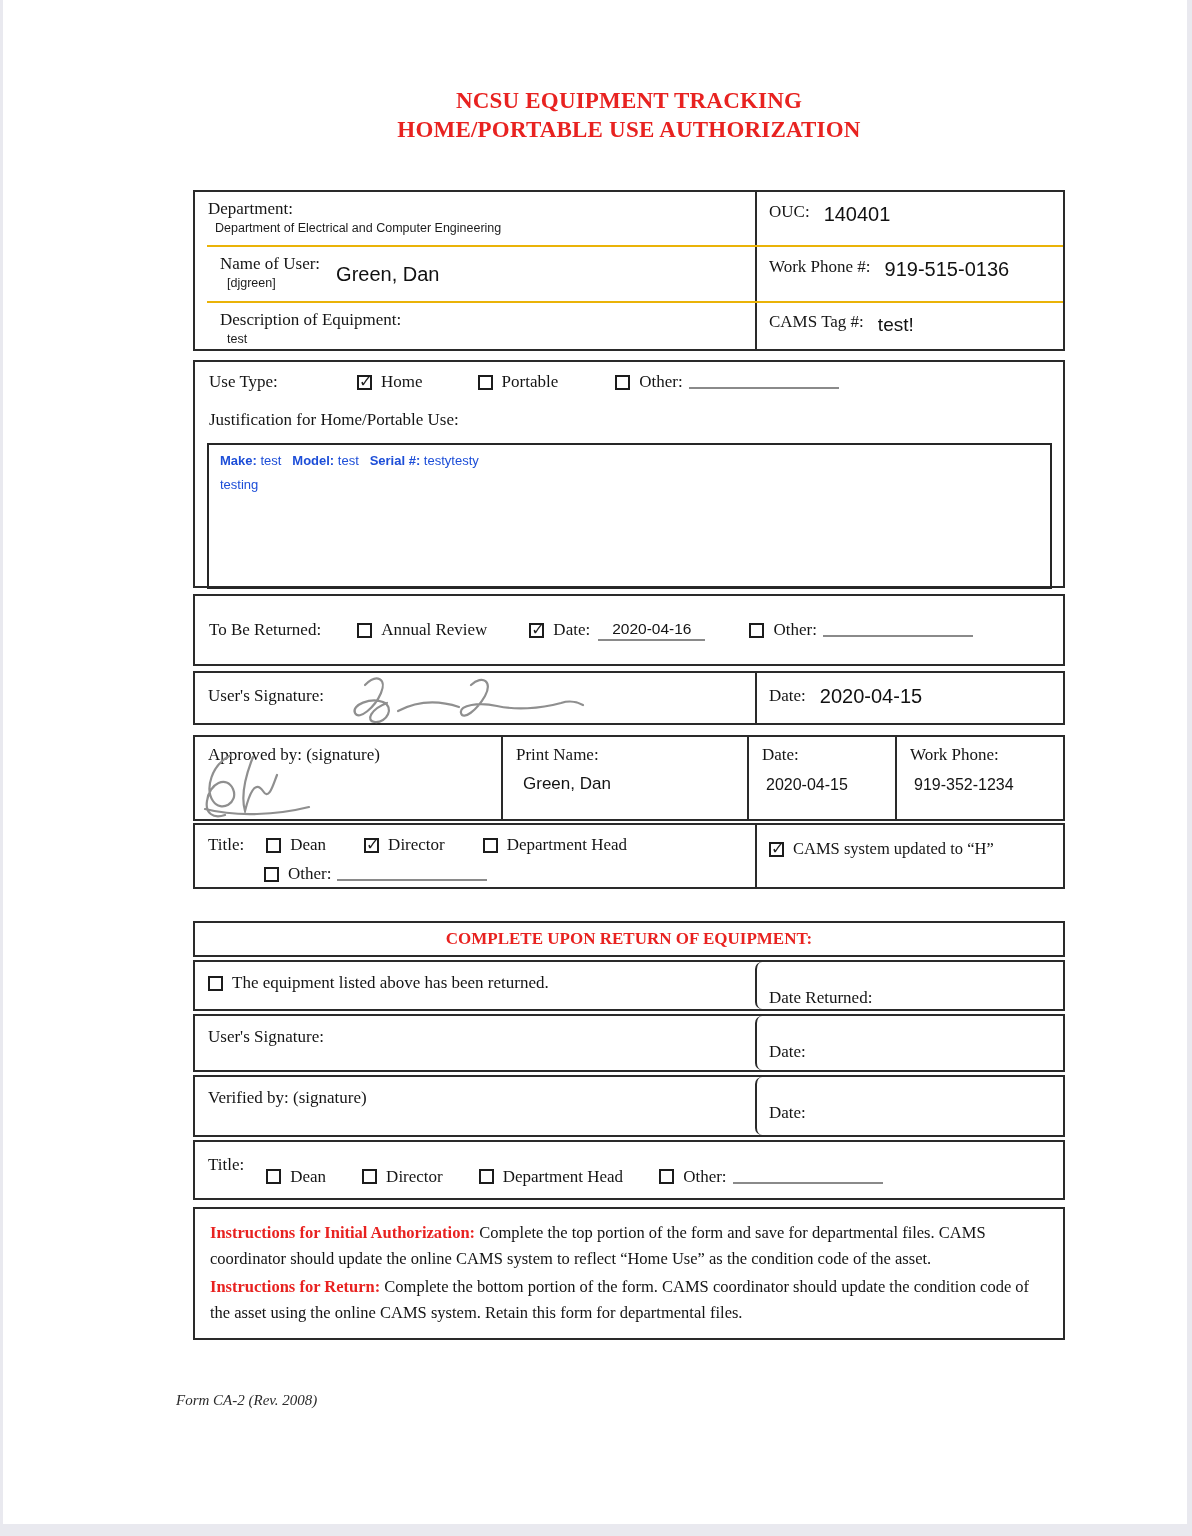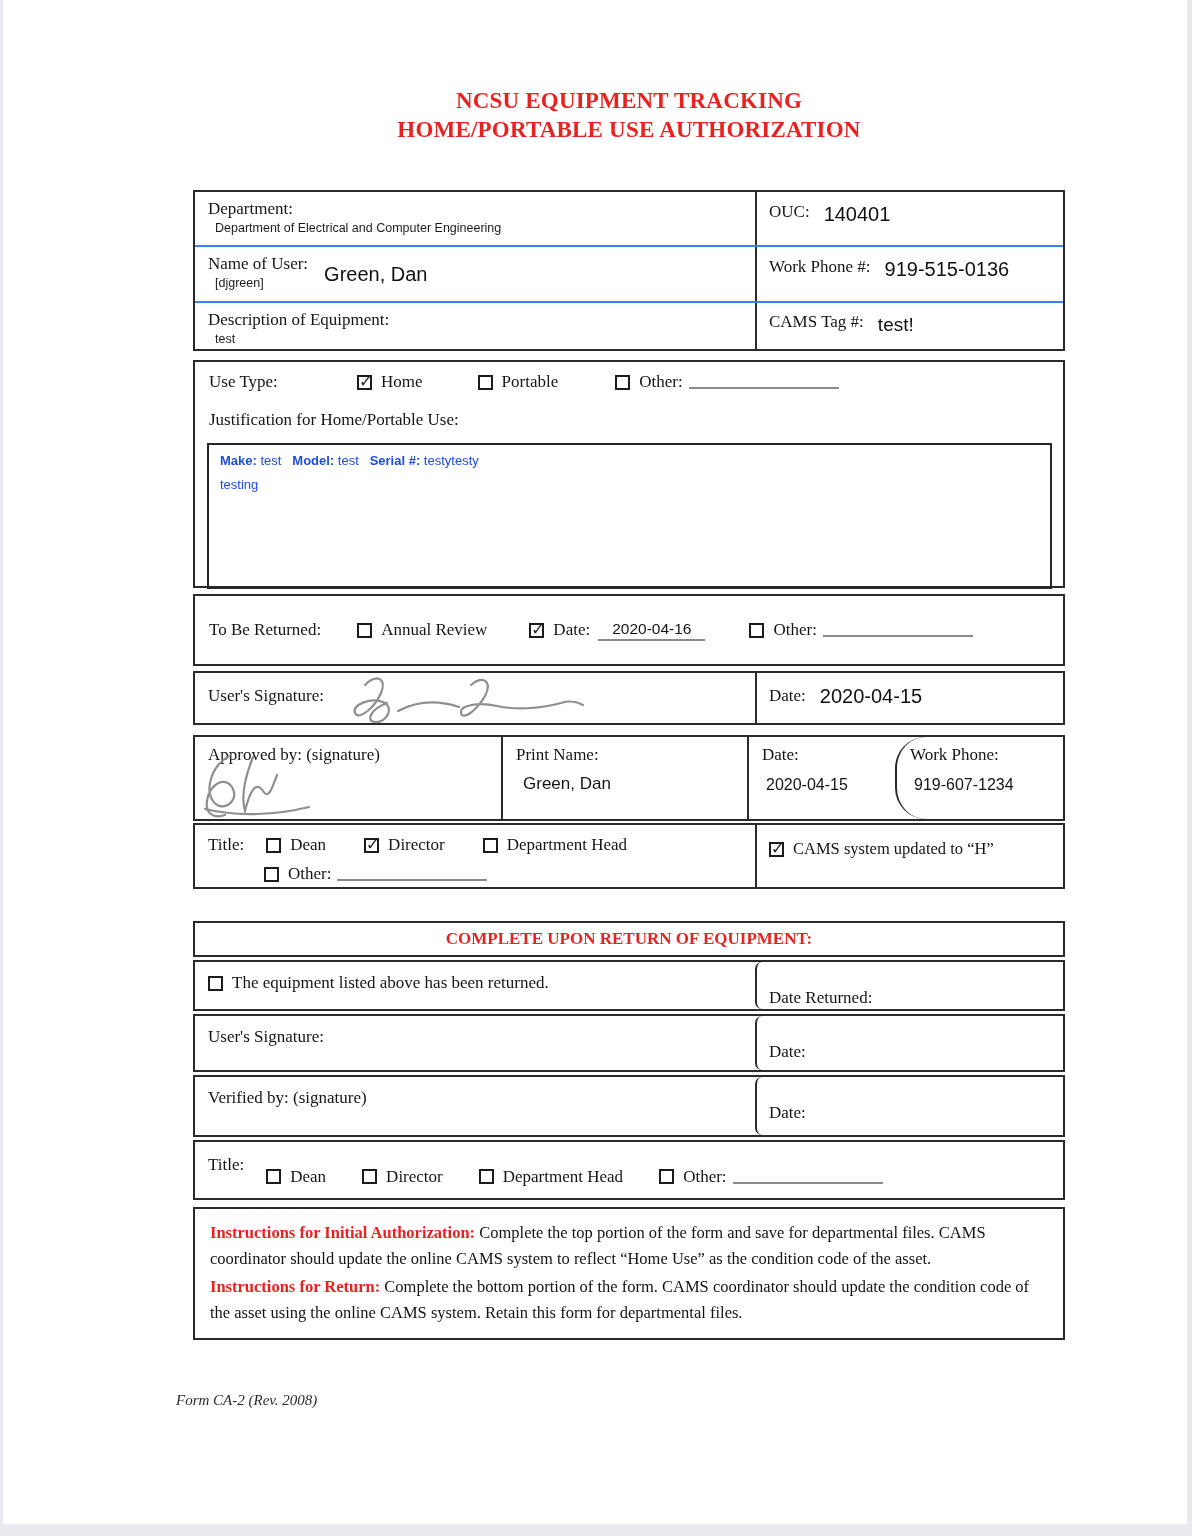--- a/index.html
+++ b/index.html
@@ -13,21 +13,21 @@
   .bigval{ font-family:"Liberation Sans", sans-serif; font-size:20px; color:#111; }
   .red   { color:#e82220; font-weight:bold; }
 
   .title-block { margin-top:86px; text-align:center; color:#e82220; font-weight:bold;
                  font-size:23px; line-height:29px; letter-spacing:.2px; }
 
   
   .bx { border:2px solid #2a2a2a; }
   .t1 { margin-top:46px; }
   .t1row { display:flex; }
-  .t1row + .t1row { border-top:2px solid #3b82f6; }
+  .t1row + .t1row { border-top:2px solid #eab308;margin-left:12px; }
   .cellL { flex:1; padding:7px 12px 4px 13px; }
   .cellR { width:308px; border-left:2px solid #2a2a2a; padding:7px 10px 4px 12px; }
   .inlineval { display:inline-block; margin-left:10px; position:relative; top:4px; }
 
   .bxB { margin-top:9px; height:228px; padding:10px 14px 0 14px; }
   .userow { display:flex; align-items:center; }
   .uselabel { width:148px; }
   .cbitem { display:flex; align-items:center; }
   .justbox { margin:13px 0 0 -2px; width:845px; height:146px; border:2px solid #262626; padding:8px 11px;
              font-family:"Liberation Sans", sans-serif; font-size:13px; color:#1d4ed8; }
@@ -188,23 +188,23 @@
       </svg>
     </div>
     <div style="width:246px;">
       <div class="lbl">Print Name:</div>
       <div class="sans" style="font-size:17px; margin:9px 0 0 7px;">Green, Dan</div>
     </div>
     <div style="width:148px;">
       <div class="lbl">Date:</div>
       <div class="sans" style="font-size:16px; margin:11px 0 0 4px;">2020-04-15</div>
     </div>
-    <div style="flex:1;border-radius:31px;">
+    <div style="flex:1;">
       <div class="lbl">Work Phone:</div>
-      <div class="sans" style="font-size:16px; margin:11px 0 0 4px;">919-607-1234</div>
+      <div class="sans" style="font-size:16px; margin:11px 0 0 4px;">919-352-1234</div>
     </div>
   </div>
 
   <div class="bx bxF">
     <div class="cellL" style="padding-top:10px;">
       <div class="userow">
         <span class="lbl" style="margin-right:22px;">Title:</span>
         <span class="cbitem">
           <span class="cb"></span>
           <span class="lbl cblbl">Dean</span>

